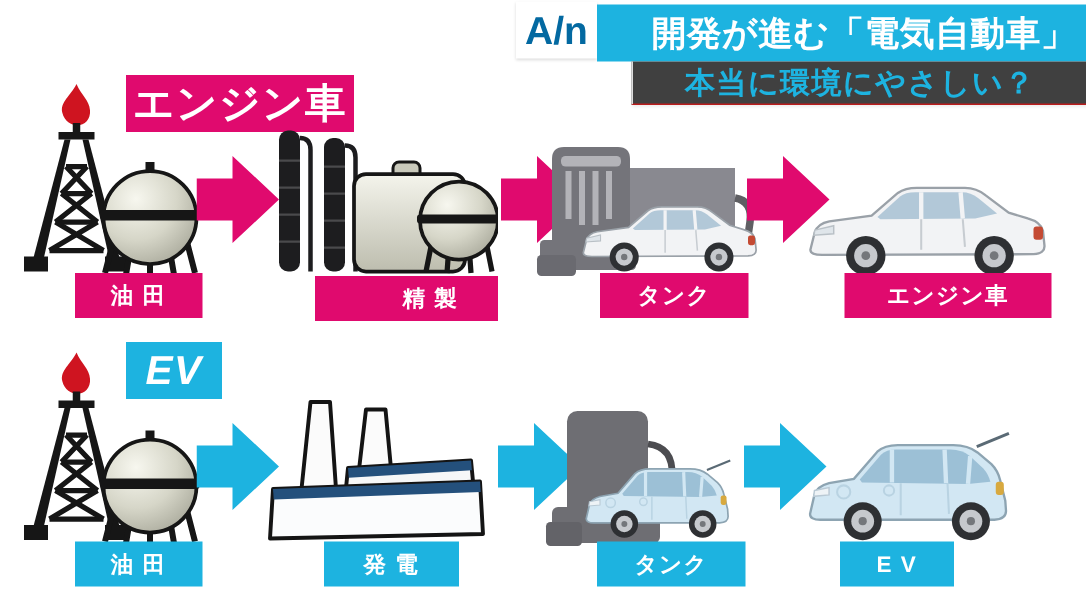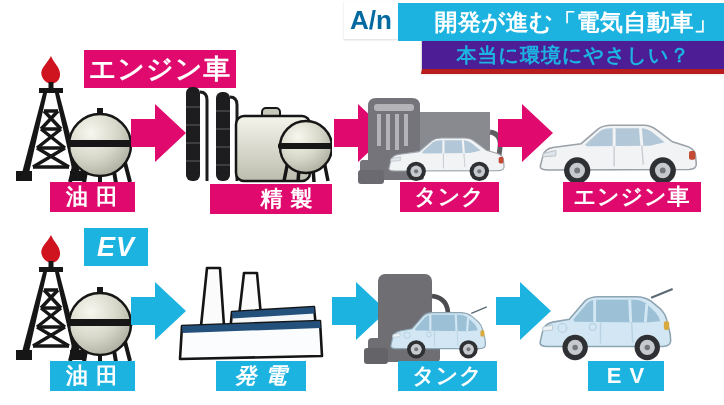--- a/index.html
+++ b/index.html
@@ -14,33 +14,33 @@
     display:flex;align-items:center;justify-content:center;
     box-shadow:0 1px 2px rgba(0,0,0,.15);
   }
   .headline{
     position:absolute;left:398px;top:3px;width:356px;height:38px;
     background:#1db3e0;color:#fff;font-size:23px;font-weight:bold;
     display:flex;align-items:center;justify-content:center;letter-spacing:.5px;text-align:center;
   }
   .subheadline{
     position:absolute;left:421px;top:41px;width:303px;height:28px;
-    background:#4c1d95;color:#1db3e0;font-size:20px;font-weight:bold;
+    background:#404040;color:#1db3e0;font-size:20px;font-weight:bold;
     display:flex;align-items:center;justify-content:center;letter-spacing:1px;
-    border-left:1px solid #ddd;border-bottom:5px solid #b91c1c;box-shadow:0 1px 2px rgba(0,0,0,.08);
+    border-left:1px solid #ddd;border-bottom:1px solid #b91c1c;box-shadow:0 1px 2px rgba(0,0,0,.08);
   }
   
   .tag{
     position:absolute;display:flex;align-items:center;justify-content:center;
     color:#fff;font-weight:bold;white-space:nowrap;margin-left:16px;
   }
   .tag.pink{background:#e00a6e;}
   .tag.cyan{background:#1db3e0;}
   .row-title{font-size:27px;letter-spacing:1px;}
-  .step-tag{font-size:22px;height:30px;letter-spacing:1px;}
+  .step-tag{font-size:15px;height:30px;letter-spacing:1px;}
   
   .icon{position:absolute;display:block;}
   .arrow.pink{color:#e00a6e;}
   .arrow.cyan{color:#1db3e0;}
 </style>
 </head>
 <body>
 
 <svg aria-hidden="true" style="position:absolute;width:0;height:0;overflow:hidden">
   <defs>
@@ -230,34 +230,34 @@
       </svg>
     <div class="tag cyan step-tag" style="left:34px;top:361px;width:85px;">油 田</div>
 
     <svg class="icon arrow cyan" style="left:131px;top:280px;width:56px;height:62px;">
         <use href="#sym-arrow"></use>
       </svg>
 
     <svg class="icon" style="left:176px;top:266px;width:150px;height:98px;">
         <use href="#sym-plant"></use>
       </svg>
-    <div class="tag cyan step-tag" style="left:200px;top:361px;width:90px;font-style:italic;">発 電</div>
+    <div class="tag cyan step-tag" style="left:200px;top:361px;width:90px;">発 電</div>
 
     <svg class="icon arrow cyan" style="left:332px;top:280px;width:56px;height:62px;">
         <use href="#sym-arrow"></use>
       </svg>
 
     <svg class="icon" style="left:356px;top:272px;width:150px;height:92px;">
         <use href="#sym-chargecar"></use>
       </svg>
     <div class="tag cyan step-tag" style="left:382px;top:361px;width:99px;">タンク</div>
 
     <svg class="icon arrow cyan" style="left:496px;top:280px;width:56px;height:62px;">
         <use href="#sym-arrow"></use>
       </svg>
 
     <svg class="icon" style="left:536px;top:288px;width:166px;height:78px;">
         <use href="#sym-hatch"></use>
       </svg>
-    <div class="tag cyan step-tag" style="left:572px;top:361px;width:76px;">E V</div>
+    <div class="tag cyan step-tag" style="left:544px;top:361px;width:76px;">E V</div>
   </div>
 
 </div>
 
 </body></html>

